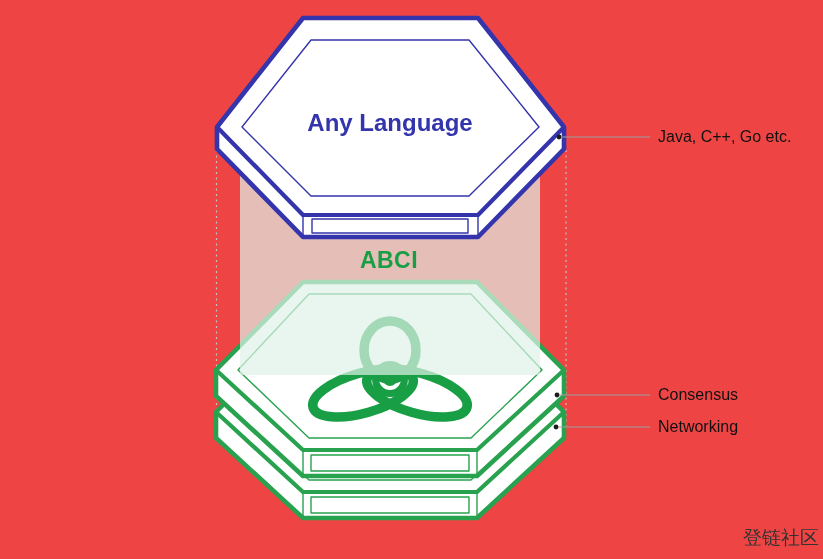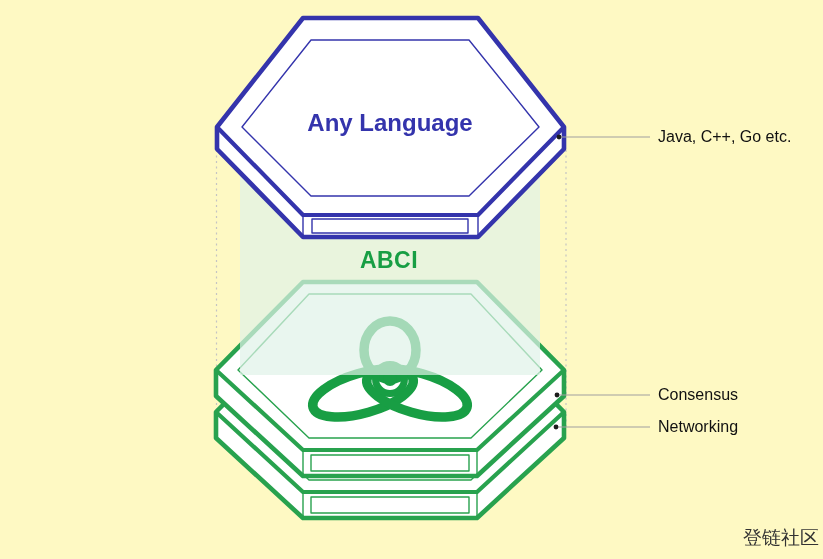--- a/index.html
+++ b/index.html
@@ -1,16 +1,16 @@
 <!DOCTYPE html>
 <html><head>
 <meta charset="utf-8">
 <style>
   html,body{margin:0;padding:0;background:#ffffff;}
-  .stage{position:relative;width:823px;height:559px;background:#fef9c3;overflow:hidden;
+  .stage{position:relative;width:823px;height:559px;background:#ef4444;overflow:hidden;
          font-family:"Liberation Sans",sans-serif;}
   svg{position:absolute;left:0;top:0;}
   .guide{stroke:#c4c4c4;stroke-width:1.2;stroke-dasharray:2 3.5;fill:none;}
   .conn{stroke:#9f9f9f;stroke-width:1.1;fill:none;}
   .dot{fill:#1c1c1c;stroke:none;}
   .slab{stroke-width:4.6;fill:#ffffff;stroke-linejoin:round;}
   .edge{stroke-width:4.2;fill:none;stroke-linejoin:round;}
   .thin{stroke-width:1.4;fill:none;stroke-linejoin:round;}
   .lens{stroke-width:9.5;fill:none;}
   .eye-ring{stroke-width:7;fill:none;}

